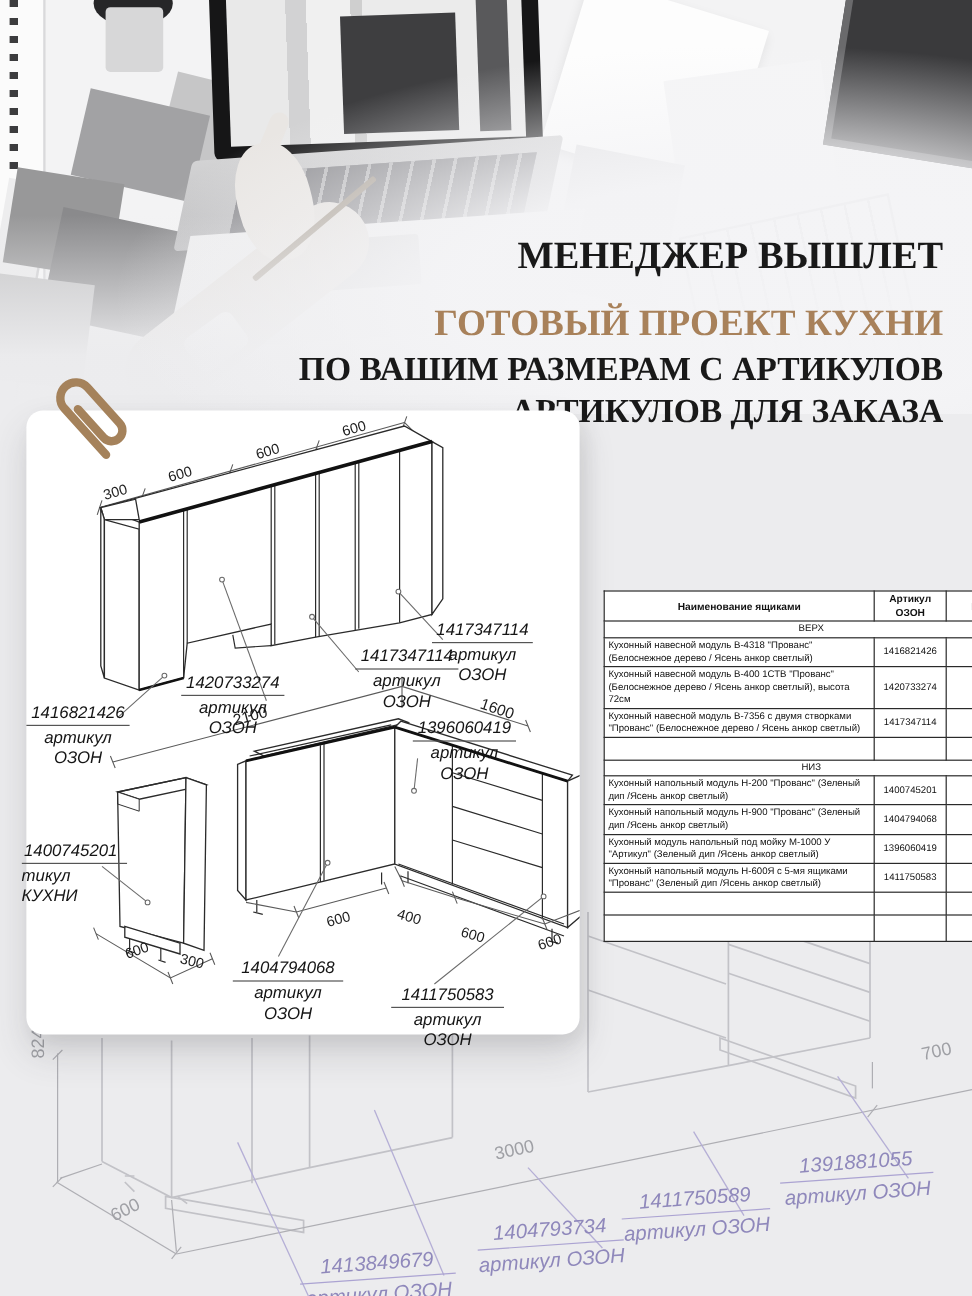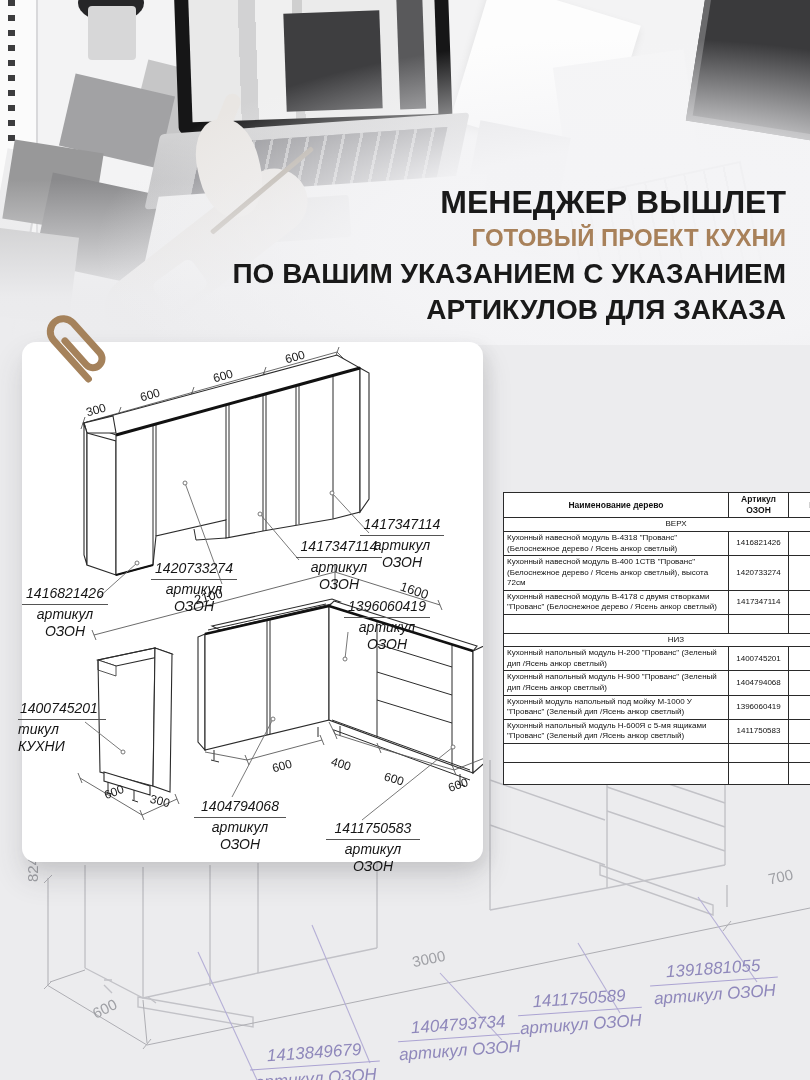--- a/index.html
+++ b/index.html
@@ -40,24 +40,24 @@
   .ph-paper2{left:560px;top:58px;width:132px;height:112px;background:#f5f5f6;transform:rotate(-8deg);}
   .ph-paper3{left:468px;top:128px;width:92px;height:122px;background:#e2e2e4;transform:rotate(11deg);}
   .ph-paper4{left:385px;top:248px;width:210px;height:150px;background:#fafafa;transform:rotate(24deg);}
   .ph-frame{left:698px;top:-34px;width:135px;height:155px;background:#3a3a3c;transform:rotate(9deg);border:6px solid #6a6a6c;}
   .ph-basket{left:578px;top:178px;width:175px;height:135px;transform:rotate(-12deg);opacity:.55;
      border:2px solid #67676b;background:repeating-linear-gradient(to right,rgba(0,0,0,0) 0 18px,#67676b 18px 20px);}
   .ph-fade{left:0;top:0;width:810px;height:345px;
      background:radial-gradient(ellipse at 78% 72%,rgba(244,244,246,.95) 0 28%,rgba(244,244,246,0) 60%),
                 linear-gradient(to bottom,rgba(236,236,238,0) 52%,rgba(236,236,238,.97) 86%,#ececee 100%);}
   
-  .headline{position:absolute;top:185px;right:24px;text-align:right;line-height:1.08;}
+  .headline{position:absolute;top:195px;right:24px;text-align:right;line-height:1.08;font-family:Liberation Serif, serif;}
   .hl1,.hl3,.hl4{color:#191919;font-weight:bold;}
   .hl1{font-size:32px;}
-  .hl2{font-size:24px;font-weight:bold;margin-top:5px;}
+  .hl2{font-size:31px;font-weight:bold;margin-top:22px;}
   .hl3{font-size:28px;margin-top:9px;}
   .hl4{font-size:28px;margin-top:5px;}
   
   .card{position:absolute;left:22px;top:342px;width:461px;height:520px;background:#ffffff;border-radius:14px;
         box-shadow:0 16px 30px rgba(60,60,70,.16),6px 6px 14px rgba(60,60,70,.08);}
   .card svg.draw{position:absolute;left:0;top:0;}
   .clip{position:absolute;left:13px;top:-42px;}
   .dim{position:absolute;font-size:12px;color:#1c1c1c;white-space:nowrap;}
   .dim.big{font-size:13px;}
   .art{position:absolute;font-style:italic;color:#151515;text-align:center;line-height:1.25;}
@@ -165,21 +165,21 @@
   <div class="ph-watch"></div>
   <div class="ph-hand"></div>
   <div class="ph-finger"></div>
   <div class="ph-pencil"></div>
   <div class="ph-fade"></div>
 </div>
 
 <div class="headline">
   <div class="hl1">МЕНЕДЖЕР ВЫШЛЕТ</div>
   <div class="hl2" style="color:#a8815a;">ГОТОВЫЙ ПРОЕКТ КУХНИ</div>
-  <div class="hl3">ПО ВАШИМ УКАЗАНИЕМ С УКАЗАНИЕМ</div>
+  <div class="hl3">ПО ВАШИМ РАЗМЕРАМ С АРТИКУЛОВ</div>
   <div class="hl4">АРТИКУЛОВ ДЛЯ ЗАКАЗА</div>
 </div>
 
 <div class="card">
   <svg class="clip" width="86" height="96" viewBox="0 0 86 96">
     <g transform="rotate(-42 43 48)">
       <path d="M30,78 L30,26 A13,13 0 0 1 56,26 L56,66 A9,9 0 0 1 38,66 L38,34" fill="none" stroke="#a5825b" stroke-width="7" stroke-linecap="round"></path>
     </g>
   </svg>
 
@@ -324,39 +324,39 @@
 </div>
 
 <table class="spec">
   <colgroup>
       <col style="width:225px">
       <col style="width:60px">
       <col style="width:60px">
     </colgroup>
   <tbody>
       <tr>
-    <th>Наименование дерево</th>
+    <th>Наименование ящиками</th>
     <th>Артикул ОЗОН</th>
     <th>Кол-</th>
   </tr>
   <tr>
     <td class="sect" colspan="3">ВЕРХ</td>
   </tr>
   <tr style="height:23px;">
     <td>Кухонный навесной модуль В-4318 "Прованс" (Белоснежное дерево / Ясень анкор светлый)</td>
     <td class="sku">1416821426</td>
     <td></td>
   </tr>
   <tr style="height:25px;">
     <td>Кухонный навесной модуль В-400 1СТВ "Прованс" (Белоснежное дерево / Ясень анкор светлый), высота 72см</td>
     <td class="sku">1420733274</td>
     <td></td>
   </tr>
   <tr style="height:24px;">
-    <td>Кухонный навесной модуль В-4178 с двумя створками "Прованс" (Белоснежное дерево / Ясень анкор светлый)</td>
+    <td>Кухонный навесной модуль В-7356 с двумя створками "Прованс" (Белоснежное дерево / Ясень анкор светлый)</td>
     <td class="sku">1417347114</td>
     <td></td>
   </tr>
   <tr style="height:19px;">
         <td></td>
         <td></td>
         <td></td>
       </tr>
   <tr>
     <td class="sect" colspan="3">НИЗ</td>
@@ -365,21 +365,21 @@
     <td>Кухонный напольный модуль Н-200 "Прованс" (Зеленый дип /Ясень анкор светлый)</td>
     <td class="sku">1400745201</td>
     <td></td>
   </tr>
   <tr style="height:21px;">
     <td>Кухонный напольный модуль Н-900 "Прованс" (Зеленый дип /Ясень анкор светлый)</td>
     <td class="sku">1404794068</td>
     <td></td>
   </tr>
   <tr style="height:22px;">
-    <td>Кухонный модуль напольный под мойку М-1000 У "Прованс" (Зеленый дип /Ясень анкор светлый)</td>
+    <td>Кухонный модуль напольный под мойку М-1000 У "Артикул" (Зеленый дип /Ясень анкор светлый)</td>
     <td class="sku">1396060419</td>
     <td></td>
   </tr>
   <tr style="height:22px;">
     <td>Кухонный напольный модуль Н-600Я с 5-мя ящиками "Прованс" (Зеленый дип /Ясень анкор светлый)</td>
     <td class="sku">1411750583</td>
     <td></td>
   </tr>
   <tr style="height:19px;">
         <td></td>

